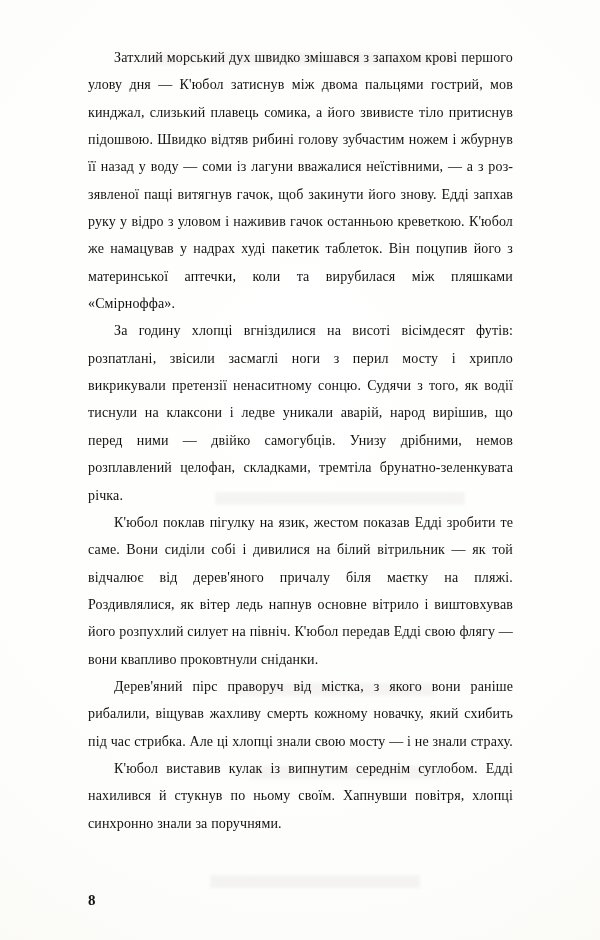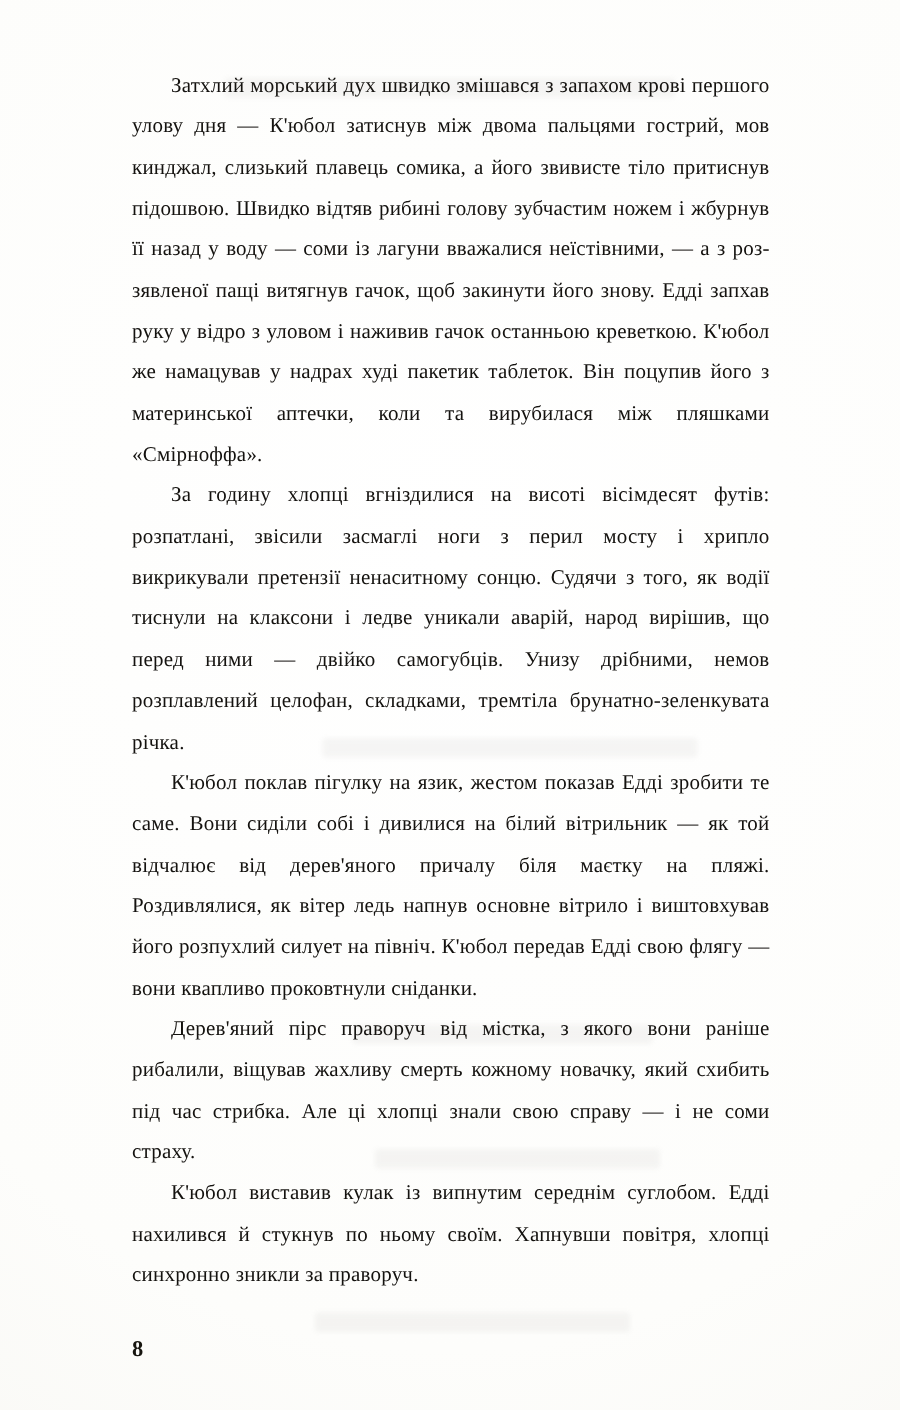--- a/index.html
+++ b/index.html
@@ -85,19 +85,19 @@
   <div class="showthrough st1"></div>
   <div class="showthrough st2"></div>
   <div class="showthrough st3"></div>
   <div class="showthrough st4"></div>
   <div class="showthrough st5"></div>
 
   <div class="text-block">
     <p class="para">Затхлий морський дух швидко змішався з запахом кро­ві першого улову дня — К'юбол затиснув між двома паль­цями гострий, мов кинджал, слизький плавець сомика, а його звивисте тіло притиснув підошвою. Швидко відтяв рибині голову зубчастим ножем і жбурнув її назад у во­ду — соми із лагуни вважалися неїстівними, — а з роз­зявленої пащі витягнув гачок, щоб закинути його знову. Едді запхав руку у відро з уловом і наживив гачок остан­ньою креветкою. К'юбол же намацував у надрах худі па­кетик таблеток. Він поцупив його з материнської аптеч­ки, коли та вирубилася між пляшками «Смірноффа».</p>
     <p class="para">За годину хлопці вгніздилися на висоті вісімдесят фу­тів: розпатлані, звісили засмаглі ноги з перил мосту і хрип­ло викрикували претензії ненаситному сонцю. Судячи з того, як водії тиснули на клаксони і ледве уникали ава­рій, народ вирішив, що перед ними — двійко самогубців. Унизу дрібними, немов розплавлений целофан, складка­ми, тремтіла брунатно-зеленкувата річка.</p>
     <p class="para">К'юбол поклав пігулку на язик, жестом показав Едді зробити те саме. Вони сиділи собі і дивилися на білий ві­трильник — як той відчалює від дерев'яного причалу бі­ля маєтку на пляжі. Роздивлялися, як вітер ледь напнув основне вітрило і виштовхував його розпухлий силует на північ. К'юбол передав Едді свою флягу — вони квапли­во проковтнули сніданки.</p>
-    <p class="para">Дерев'яний пірс праворуч від містка, з якого вони ра­ніше рибалили, віщував жахливу смерть кожному новач­ку, який схибить під час стрибка. Але ці хлопці знали свою справу — і не соми страху.</p>
-    <p class="para">К'юбол виставив кулак із випнутим середнім суглобом. Едді нахилився й стукнув по ньому своїм. Хапнувши по­вітря, хлопці синхронно зникли за праворуч.</p>
+    <p class="para">Дерев'яний пірс праворуч від містка, з якого вони ра­ніше рибалили, віщував жахливу смерть кожному новач­ку, який схибить під час стрибка. Але ці хлопці знали свою мосту — і не знали страху.</p>
+    <p class="para">К'юбол виставив кулак із випнутим середнім суглобом. Едді нахилився й стукнув по ньому своїм. Хапнувши по­вітря, хлопці синхронно знали за поручнями.</p>
   </div>
 
   <div class="folio">8</div>
 
 </div>
 
 </body></html>

